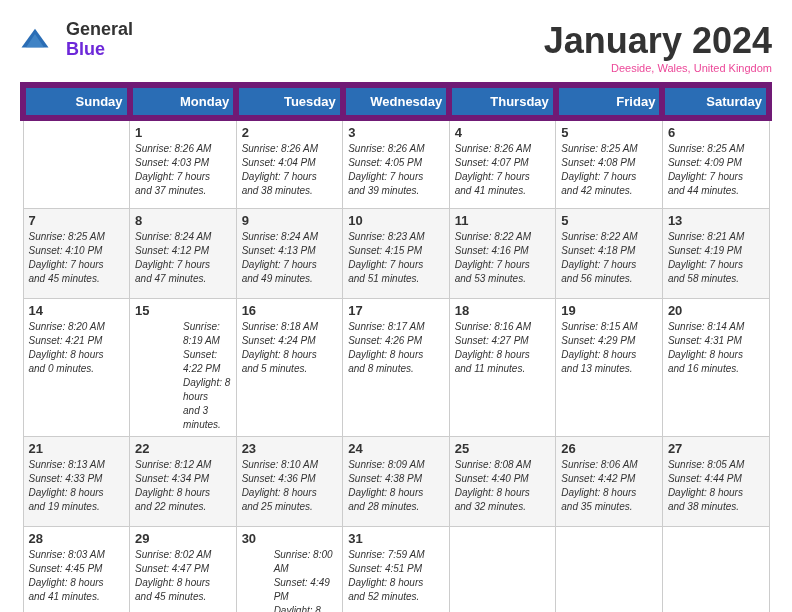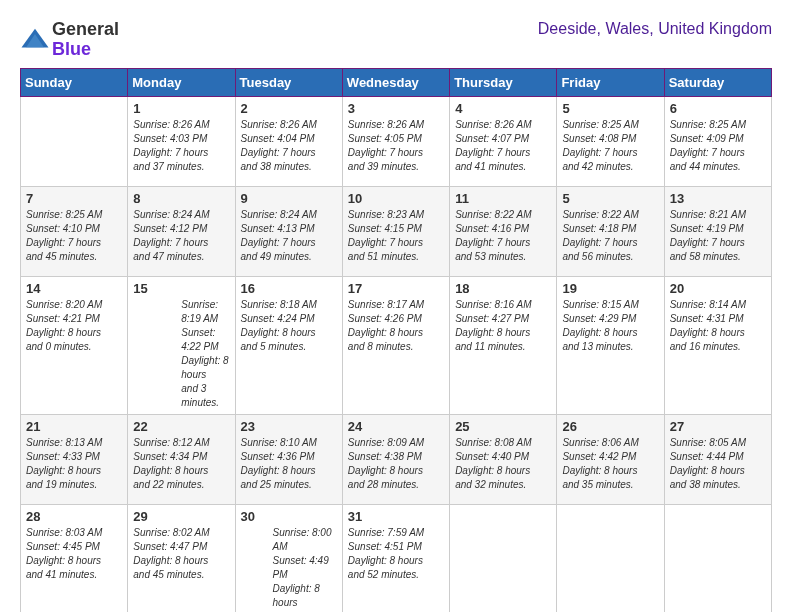--- a/index.html
+++ b/index.html
@@ -12,21 +12,21 @@
     }
     .header {
       display: flex;
       justify-content: space-between;
       align-items: flex-start;
       margin-bottom: 8px;
     }
     .logo {
       display: flex;
       align-items: center;
-      gap: 2px;
+      gap: 16px;
     }
     .logo-text {
       display: flex;
       flex-direction: column;
       line-height: 1.1;
     }
     .logo-general {
       font-size: 18px;
       font-weight: bold;
       color: #333;
@@ -42,36 +42,36 @@
     }
     .title-section {
       text-align: right;
     }
     .month-title {
       font-size: 36px;
       font-weight: bold;
       color: #333;
     }
     .location {
-      font-size: 16px;
-      color: #4c1d95;
+      font-size: 11px;
+      color: #ec4899;
     }
     table {
       width: 100%;
       border-collapse: collapse;
       table-layout: fixed;
     }
     th {
       background-color: #2a6db5;
       color: #fff;
       font-size: 13px;
       font-weight: bold;
       padding: 6px 4px;
-      text-align: left;
-      border: 1px solid #701a75;
+      text-align: right;
+      border: 6px solid #701a75;
     }
     td {
       vertical-align: top;
       border: 1px solid #ccc;
       padding: 4px 5px;
       font-size: 10.5px;
       color: #333;
       min-height: 80px;
       height: 90px;
     }
@@ -100,20 +100,21 @@
     <svg class="logo-icon" viewBox="0 0 40 40" xmlns="http://www.w3.org/2000/svg">
       <polygon points="20,5 38,30 2,30" fill="#2a6db5"></polygon>
       <polygon points="20,12 32,30 8,30" fill="#5599d5" opacity="0.5"></polygon>
     </svg>
     <div class="logo-text">
       <span class="logo-general">General</span>
       <span class="logo-blue">Blue</span>
     </div>
   </div>
   <div class="title-section">
+    <div class="month-title">January 2024</div>
     <div class="location">Deeside, Wales, United Kingdom</div>
   </div>
 </div>
 
 <table>
   <thead>
     <tr>
     <th>Sunday</th>
         <th>Monday</th>
         <th>Tuesday</th>

